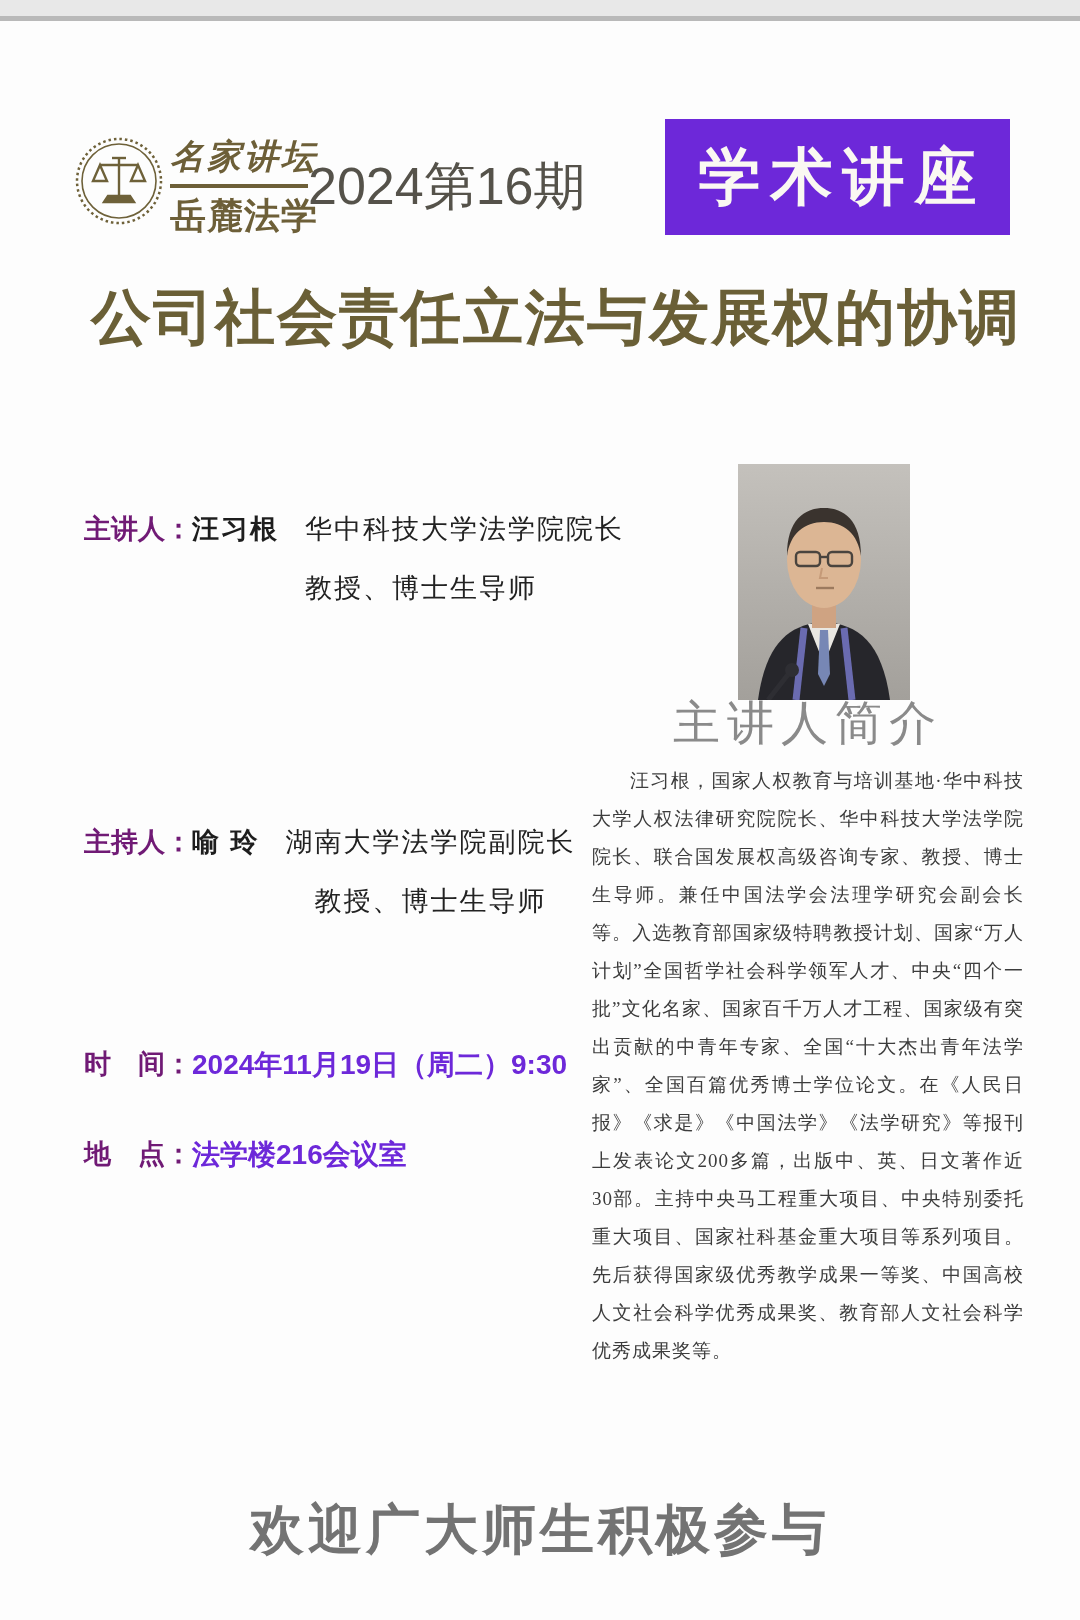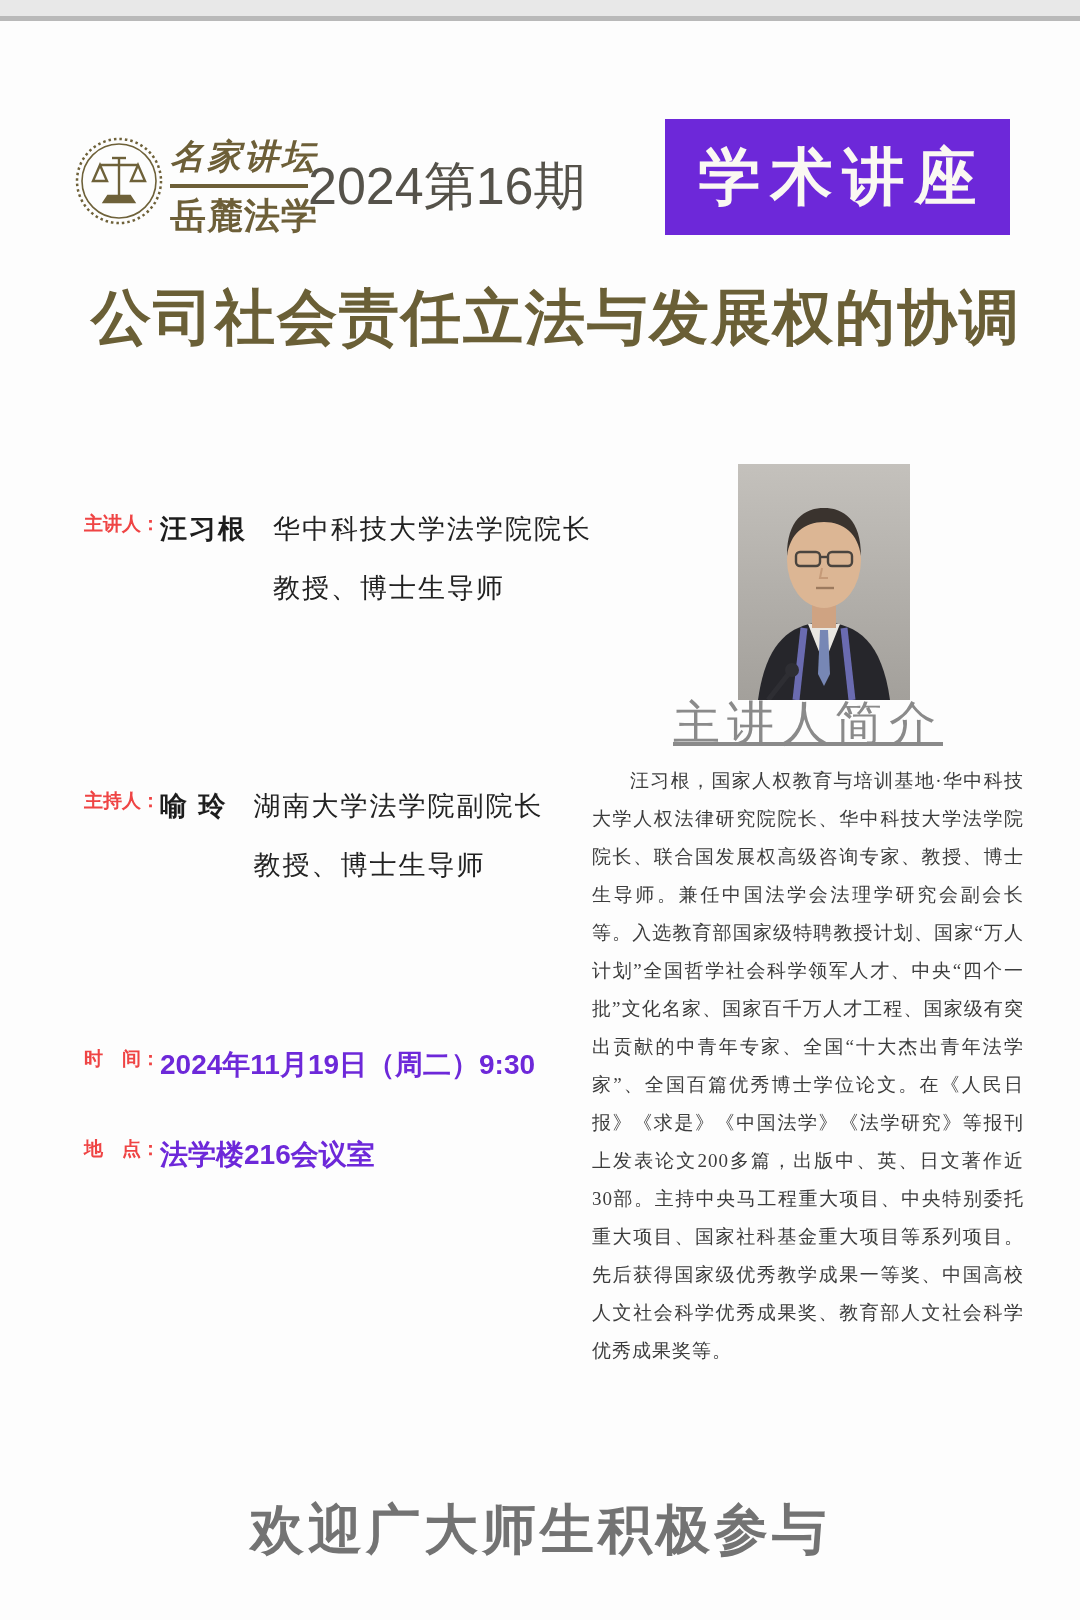--- a/index.html
+++ b/index.html
@@ -52,44 +52,44 @@
     font-size: 60px; font-weight: bold; letter-spacing: 2px;
   }
   .title-line2 {
     position: absolute; left: 0; top: 344px; width: 1080px;
     text-align: center; color: #6a5f36;
     font-size: 44px; font-weight: bold; letter-spacing: 1px;
   }
 
   
   .info-row { position: absolute; left: 84px; display: flex; align-items: flex-start; }
-  .info-label { font-size: 19px; font-weight: bold; color: #ef4444; white-space: nowrap; }
+  .info-label { font-size: 27px; font-weight: bold; color: #701a75; white-space: nowrap; }
   .info-name  { font-size: 27px; font-weight: bold; color: #1d1d1d; white-space: nowrap; letter-spacing: 2px; }
   .info-titles { margin-left: 26px; }
   .info-title-line {
     font-family: Liberation Sans, sans-serif;
     font-size: 27px; color: #222; white-space: nowrap; letter-spacing: 2px;
   }
   .info-title-line + .info-title-line { margin-top: 23px; }
   .row-speaker   { top: 495px; }
-  .row-moderator { top: 772px; }
+  .row-moderator { top: 808px; text-align: center; }
   .row-time  { top: 1030px; }
   .row-place { top: 1120px; }
   .sched-value { font-size: 28px; font-weight: bold; color: #6d28d9; white-space: nowrap; }
 
   
   .speaker-photo {
     position: absolute; left: 738px; top: 448px; width: 172px; height: 236px;
     display: block;
   }
   .profile-heading {
     position: absolute; left: 593px; top: 676px; width: 430px;
     text-align: center;
     font-family: "Liberation Serif", "DejaVu Serif", serif;
-    font-size: 47px; color: #8a8a8a; letter-spacing: 7px; white-space: nowrap; text-decoration: underline;
+    font-size: 47px; color: #8a8a8a; letter-spacing: 7px; white-space: nowrap;
   }
   .profile-bio {
     position: absolute; left: 592px; top: 746px; width: 432px;
     font-family: Liberation Serif, serif;
     font-size: 19px; line-height: 38px; color: #3c3c3c;
     text-align: justify; text-indent: 2em; letter-spacing: 1px;
   }
 
   
   .footer-message {

